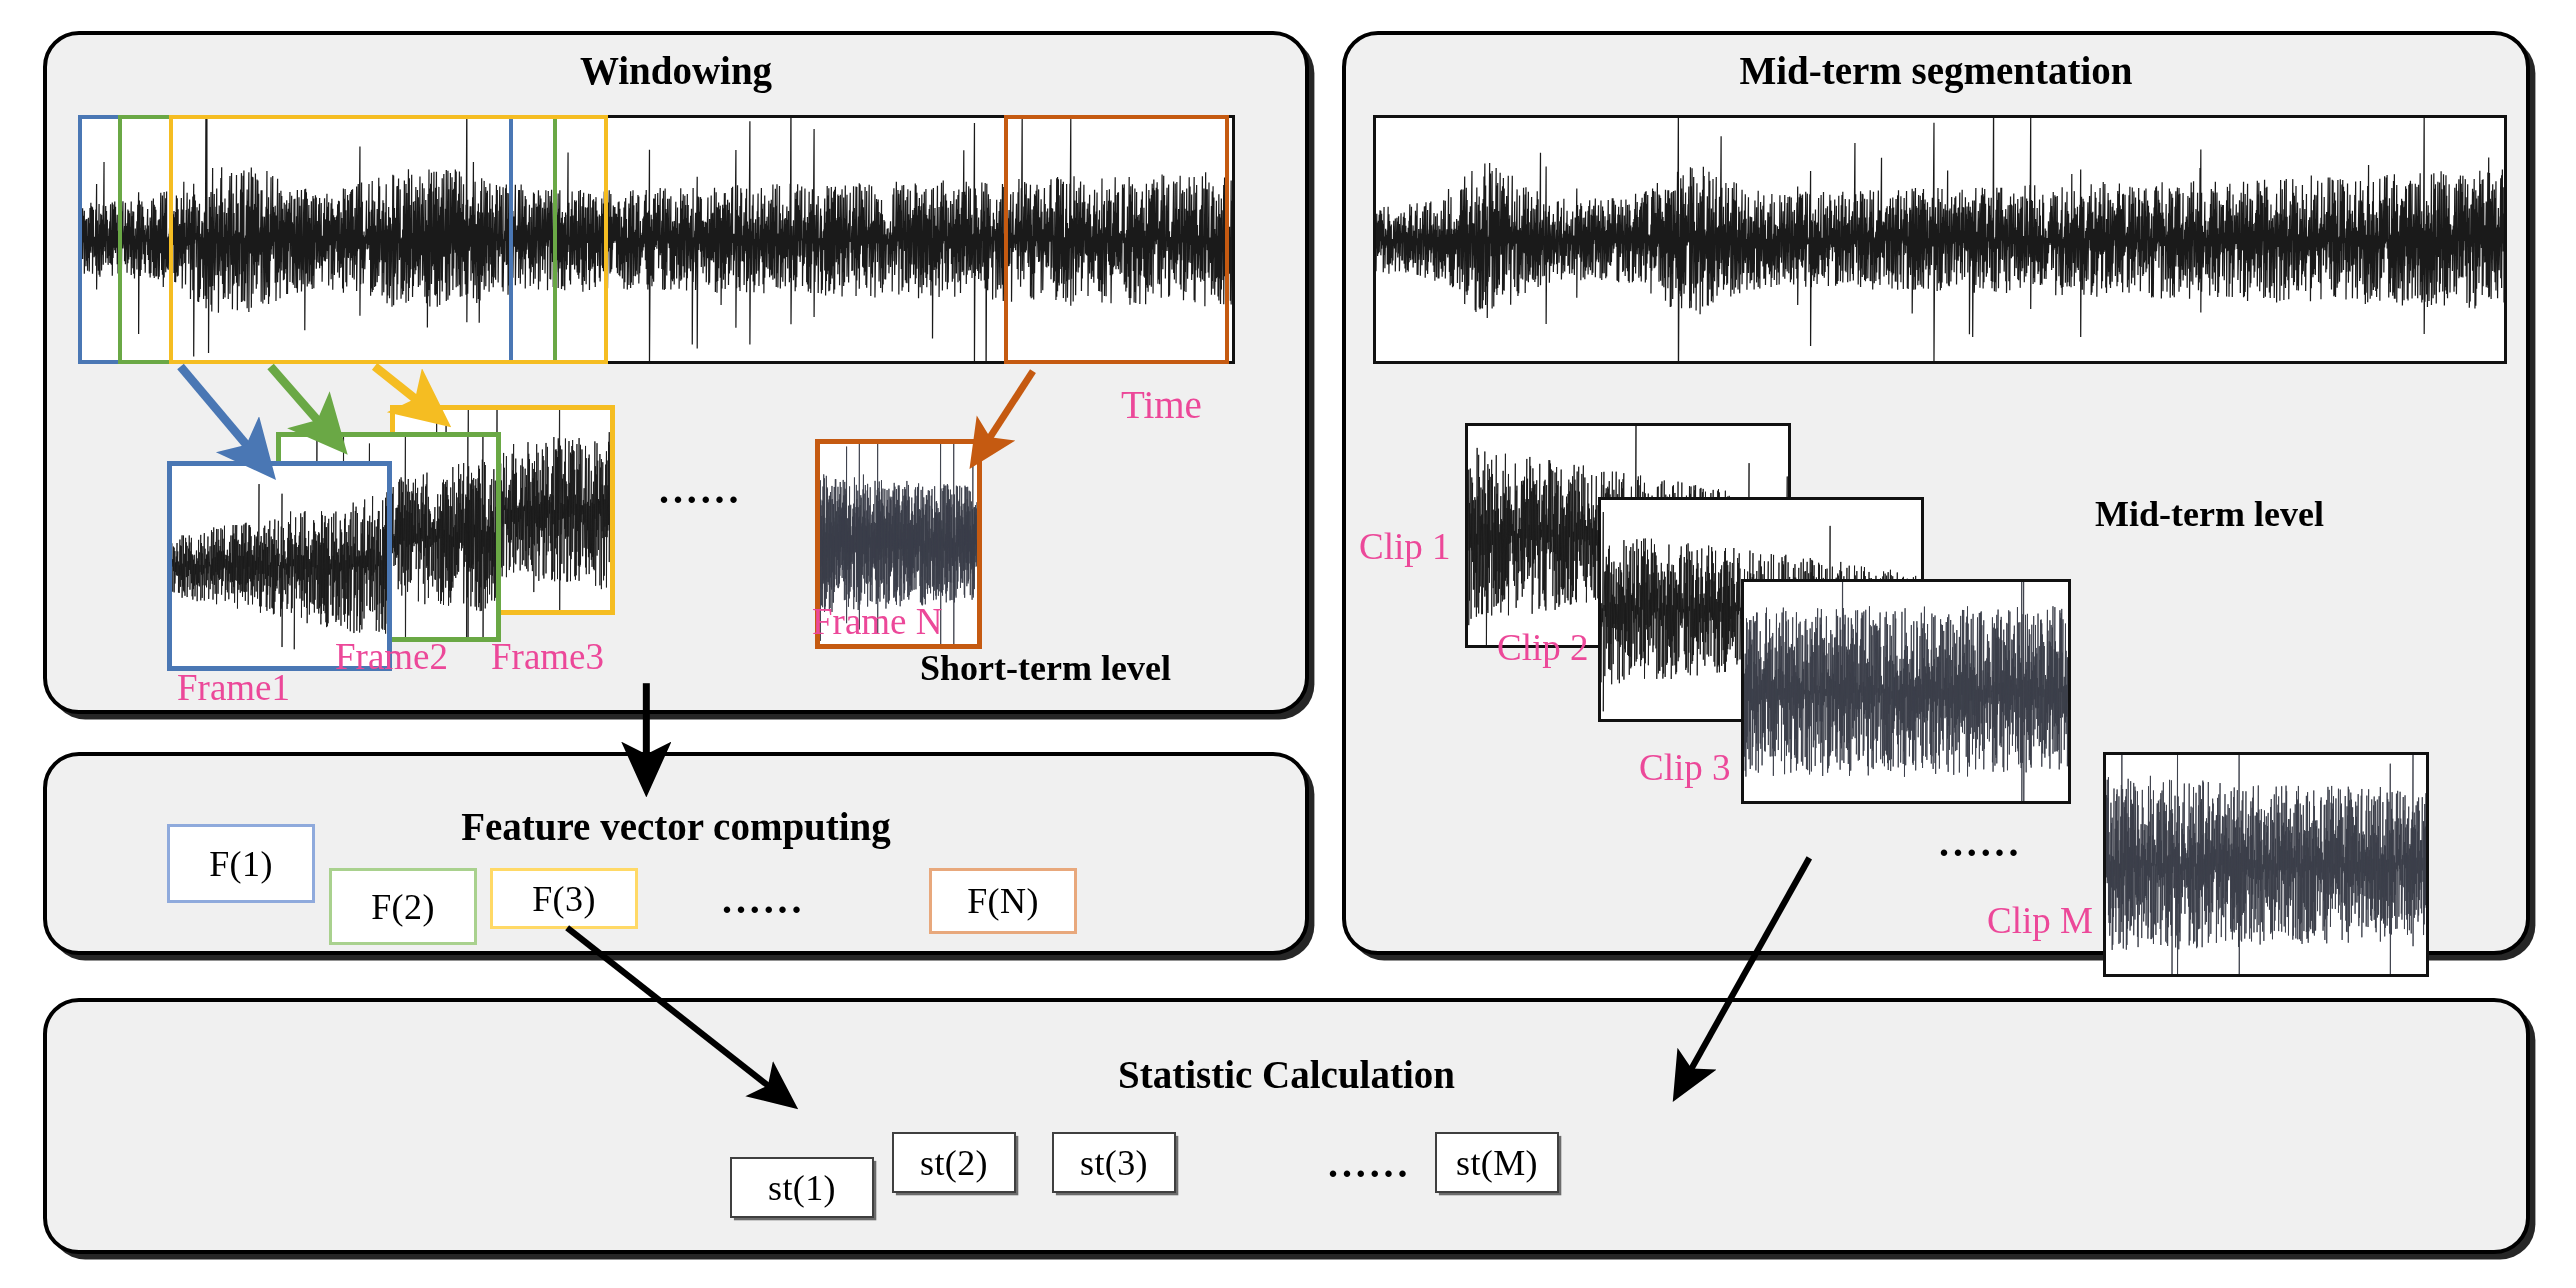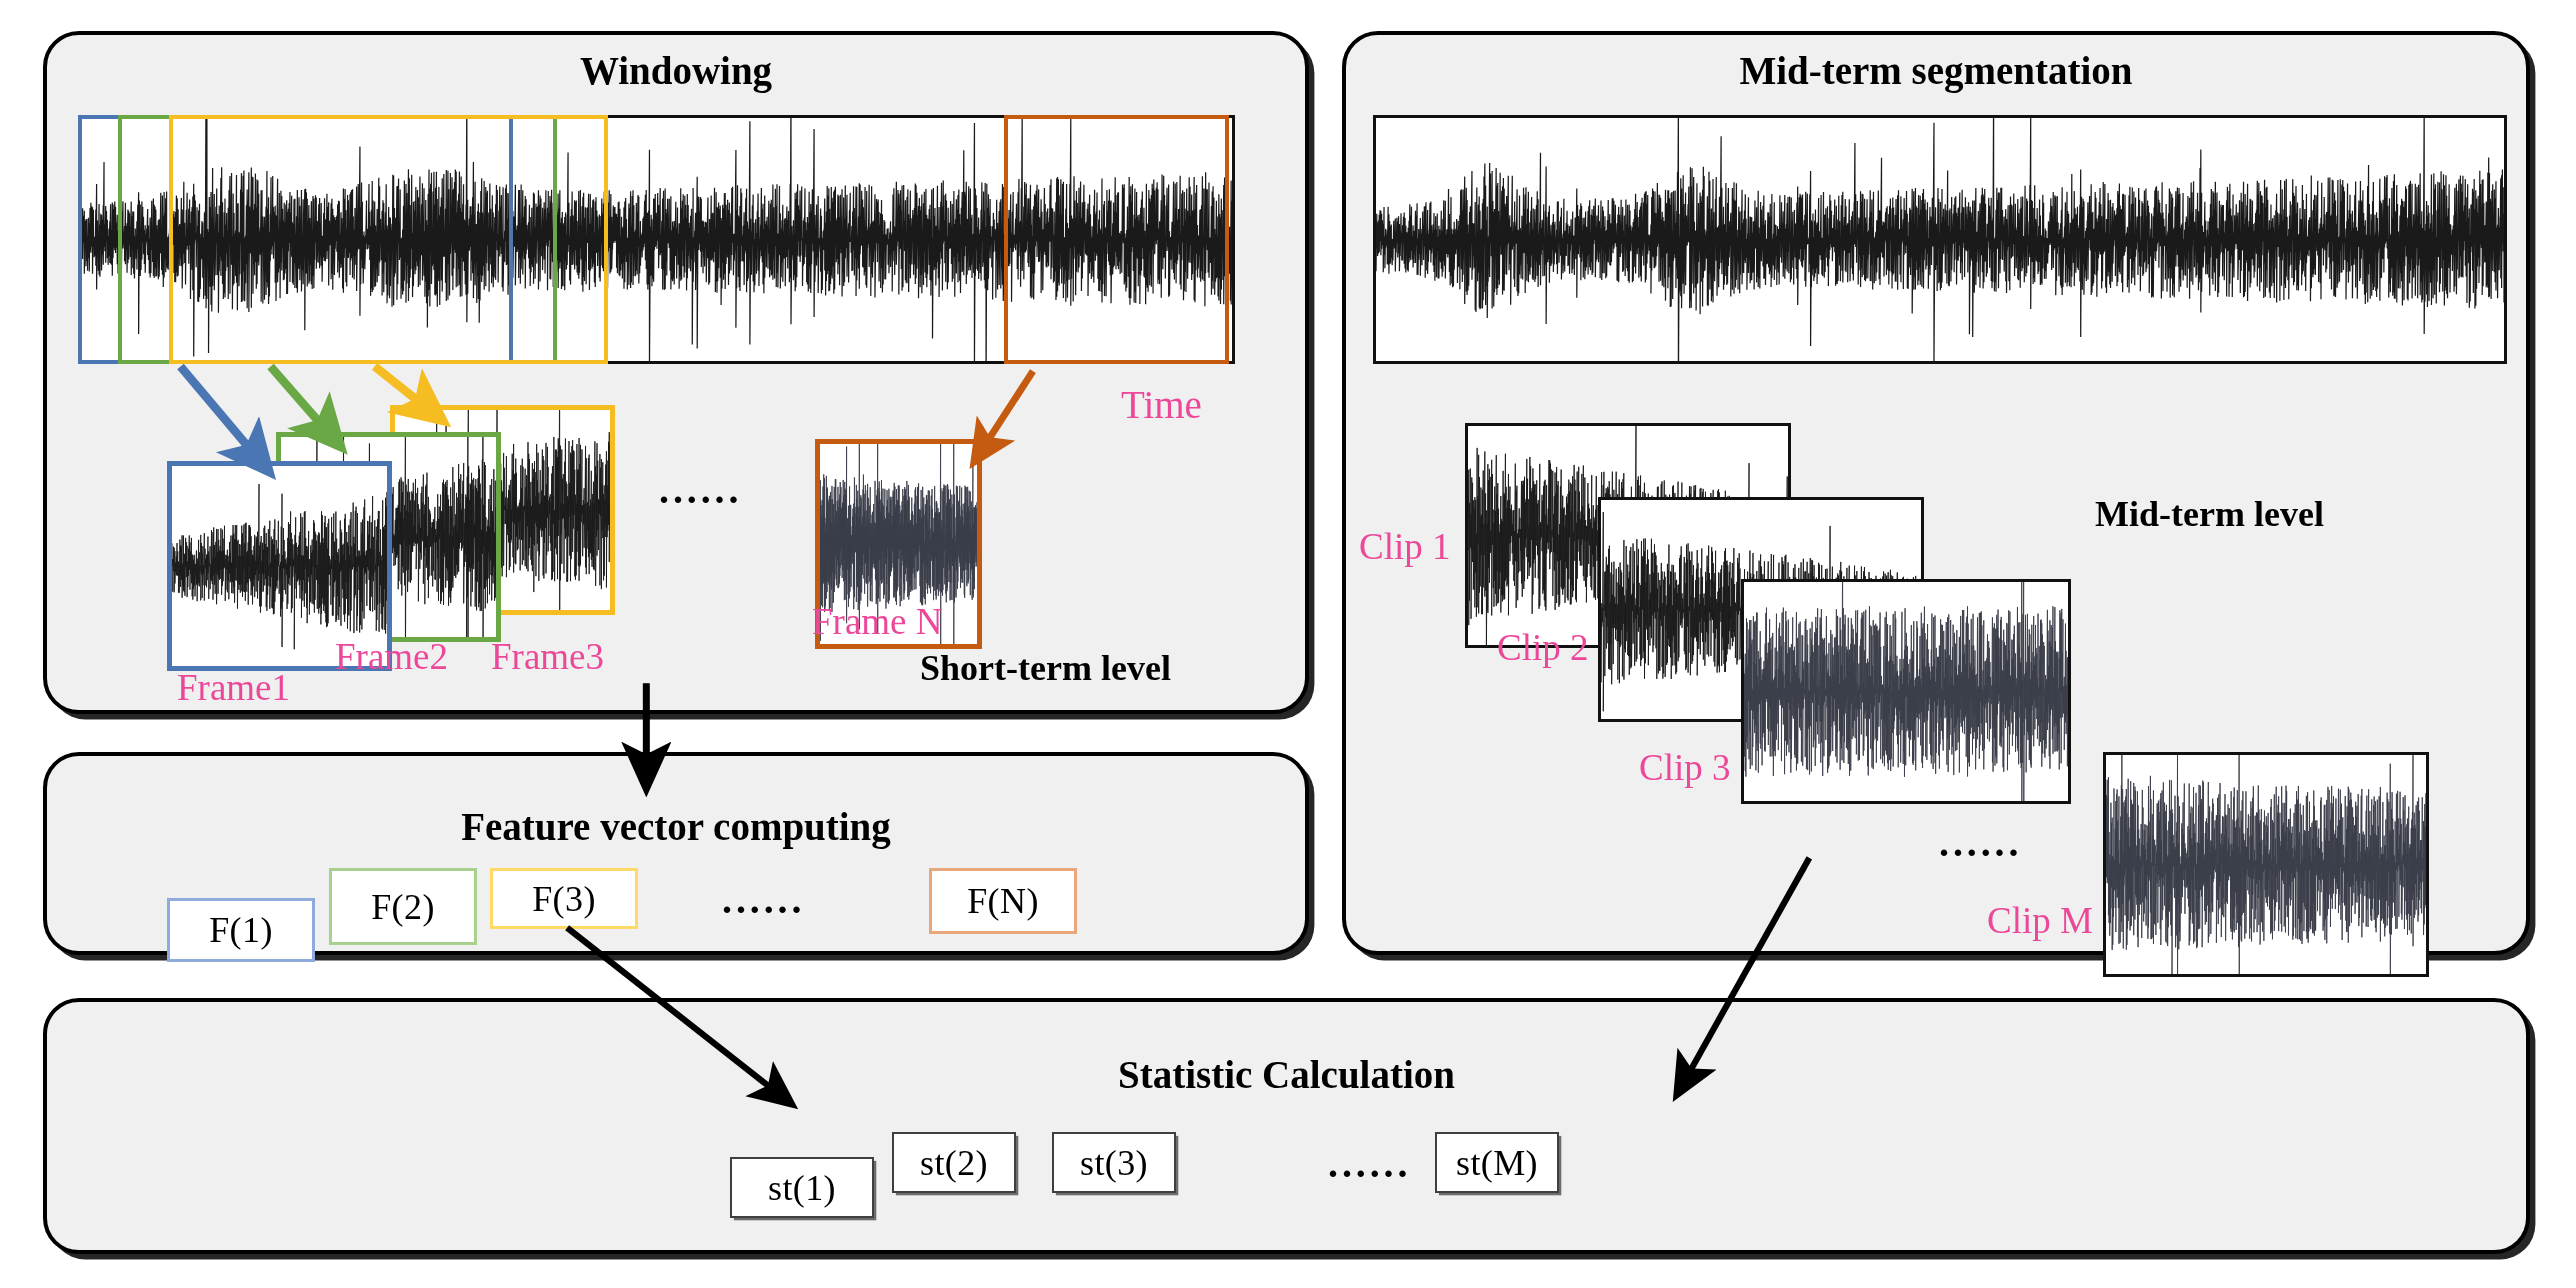--- a/index.html
+++ b/index.html
@@ -224,21 +224,21 @@
 
   <div class="dots" style="left:1939px; top:819px;">......</div>
 
   <div class="corner-label" style="left:2095px; top:493px; font-size:36px;">Mid-term level</div>
 
   <div class="panel" style="left:43px; top:752px; width:1266px; height:203px;">
   </div>
 
   <div class="panel-title" style="left:43px; top:804px; width:1266px; font-size:39px;">Feature vector computing</div>
 
-  <div class="fbox fb-blue" style="left:167px; top:898px; width:148px; height:64px;">F(1)</div>
+  <div class="fbox fb-blue" style="left:167px; top:824px; width:148px; height:79px;">F(1)</div>
   <div class="fbox fb-green" style="left:329px; top:868px; width:148px; height:77px;">F(2)</div>
   <div class="fbox fb-yellow" style="left:490px; top:868px; width:148px; height:61px;">F(3)</div>
   <div class="fbox fb-orange" style="left:929px; top:868px; width:148px; height:66px;text-align:center;">F(N)</div>
 
   <div class="dots" style="left:722px; top:876px;">......</div>
 
   <div class="panel" style="left:43px; top:998px; width:2487px; height:256px;">
   </div>
 
   <div class="panel-title" style="left:43px; top:1052px; width:2487px; font-size:39px;">Statistic Calculation</div>

